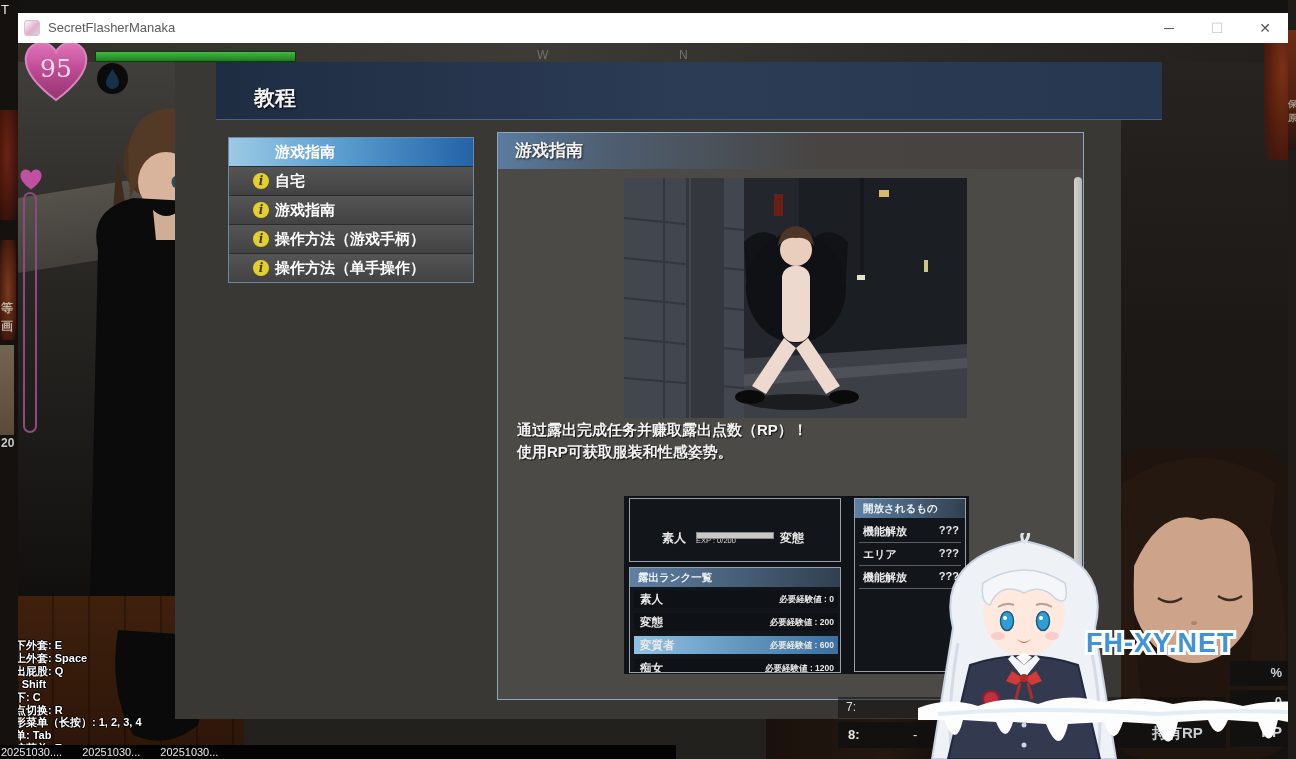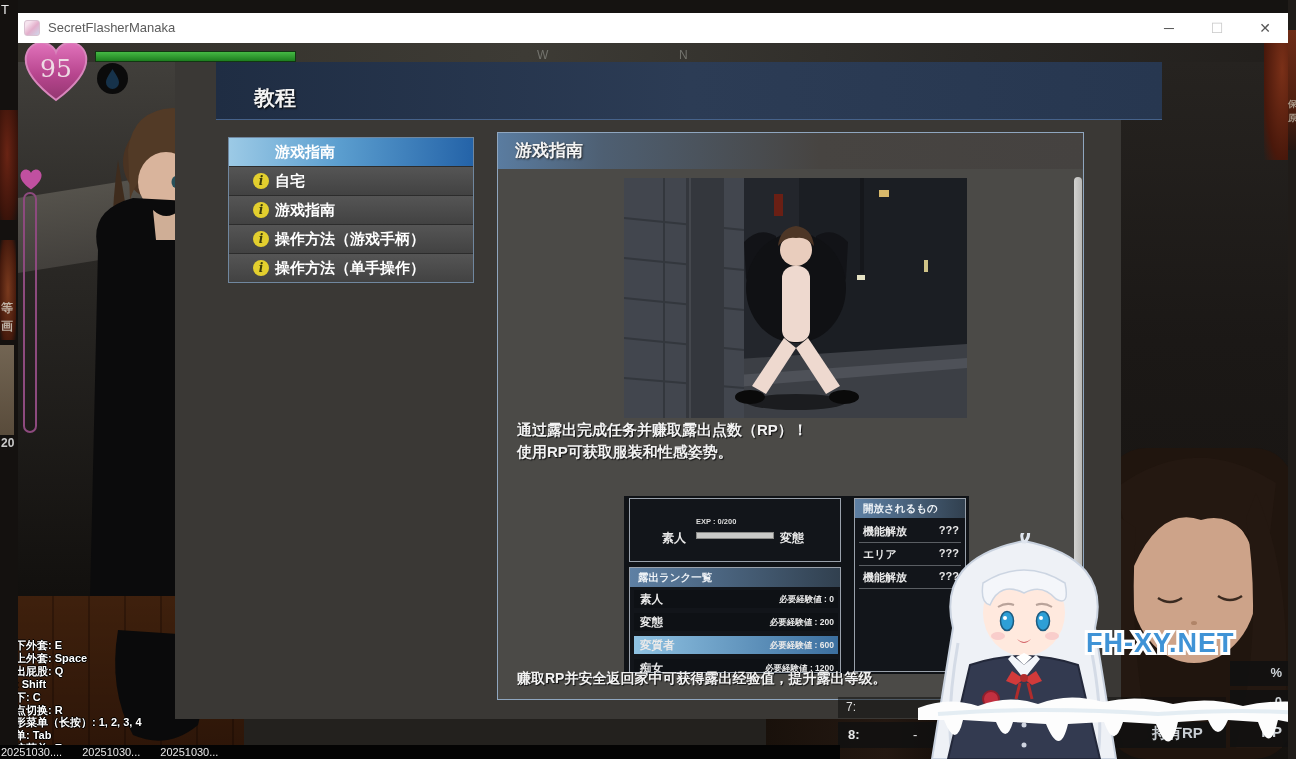--- a/index.html
+++ b/index.html
@@ -54,21 +54,21 @@
   .drop-wrap{left:97px;top:63px;width:31px;height:31px;border-radius:50%;background:#0b0b0b;z-index:6;}
   .compass{color:#73736d;font-size:12px;z-index:6;}
   .gauge-heart{left:19px;top:168px;width:24px;height:23px;z-index:6;}
   .gauge-pill{left:23px;top:192px;width:14px;height:241px;border:2px solid #8d4a7e;border-radius:8px;z-index:6;}
 
   
   .shortcuts{left:4px;top:639px;z-index:12;color:#fff;font-size:11px;font-weight:bold;line-height:12.9px;
      text-shadow:-1px 0 #000,1px 0 #000,0 -1px #000,0 1px #000;white-space:nowrap;}
 
   
-  .bottomstrip{left:0;top:745px;width:840px;height:14px;background:#040404;z-index:31;
+  .bottomstrip{left:0;top:745px;width:676px;height:14px;background:#040404;z-index:31;
      display:flex;gap:20px;padding-left:1px;color:#e9e9e9;font-size:11px;line-height:14px;}
 
   
   .dialog{left:175px;top:62px;width:946px;height:657px;z-index:10;background:#3a3835;}
   .dlg-header{position:absolute;left:0;top:0;width:946px;height:58px;
      background:linear-gradient(90deg,#1e2c42,#2b3b54 45%,#293ién 0);background:linear-gradient(90deg,#1f2d43,#2c3c55 50%,#273750);
      border-bottom:1px solid #46628a;margin-left:41px;}
   .dlg-title{position:absolute;left:38px;top:22px;font-size:21px;font-weight:bold;color:#f2f2f2;text-shadow:1px 1px 2px #000;}
 
   .side-list{position:absolute;left:53px;top:75px;width:246px;border:1px solid #70879f;background:#2c2c2c;}
@@ -91,21 +91,21 @@
   .outro{position:absolute;left:19px;top:537px;font-size:14px;font-weight:bold;color:#f2f2f2;text-shadow:1px 1px 1px #111;}
 
   
   .rankui{position:absolute;left:126px;top:363px;width:345px;height:178px;background:#101317;}
   .panel{position:absolute;border:1px solid #99a1ab;background:rgba(18,22,27,.92);}
   .panel-hdr{position:absolute;left:0;top:0;right:0;height:19px;background:linear-gradient(90deg,#5e80a4,#31404f);
      color:#eef2f6;font-size:10.5px;font-weight:bold;line-height:19px;padding-left:8px;}
   .pA{left:5px;top:2px;width:212px;height:64px;}
   .pA .cur{position:absolute;left:32px;top:31px;font-size:12px;font-weight:bold;color:#e8e8e8;}
   .pA .next{position:absolute;left:150px;top:31px;font-size:12px;font-weight:bold;color:#e8e8e8;}
-  .pA .explbl{position:absolute;left:66px;top:18px;font-size:7.5px;color:#ddd;font-weight:bold;}
+  .pA .explbl{position:absolute;left:66px;top:37px;font-size:7.5px;color:#ddd;font-weight:normal;}
   .pA .expbar{position:absolute;left:66px;top:33px;width:78px;height:7px;background:#c9c9c7;border:1px solid #8a8a88;}
   .pB{left:5px;top:71px;width:212px;height:106px;overflow:hidden;}
   .rank-row{position:absolute;left:4px;width:204px;height:18px;background:rgba(14,17,21,.9);}
   .rank-row.sel{background:linear-gradient(90deg,#8fc2e2,#3c6f9f);}
   .rank-name{position:absolute;left:6px;top:2px;font-size:11.5px;font-weight:bold;color:#e9e9e9;}
   .rank-req{position:absolute;right:4px;top:4px;font-size:8.5px;font-weight:bold;color:#e9e9e9;}
   .pC{left:230px;top:2px;width:112px;height:174px;}
   .unlock-row .uname{position:absolute;left:8px;font-size:11px;font-weight:bold;color:#e9e9e9;}
   .unlock-row .uval{position:absolute;right:6px;font-size:11px;font-weight:bold;color:#e9e9e9;}
   .usep{position:absolute;left:4px;right:4px;height:1px;background:#5a5e63;}
@@ -303,21 +303,20 @@
               </div>
               <div class="unlock-row">
                 <span class="uname" style="top: 71px;">機能解放</span>
                 <span class="uval" style="top: 71px;">???</span>
                 <div class="usep" style="top: 89px;"></div>
               </div>
             </div>
         </div>
       </div>
 
-      <div class="outro">赚取RP并安全返回家中可获得露出经验值，提升露出等级。</div>
     </div>
   </div>
 
   <div class="abs shortcuts" id="shortcuts">
       <div>脱下外套: E</div>
       <div>穿上外套: Space</div>
       <div>露出屁股: Q</div>
       <div>跑: Shift</div>
       <div>蹲下: C</div>
       <div>视点切换: R</div>

